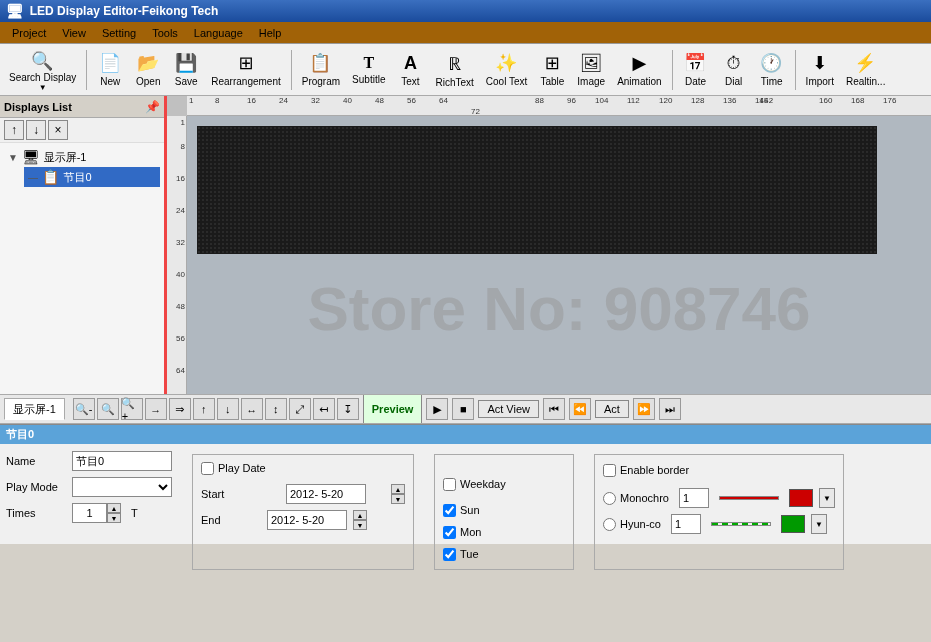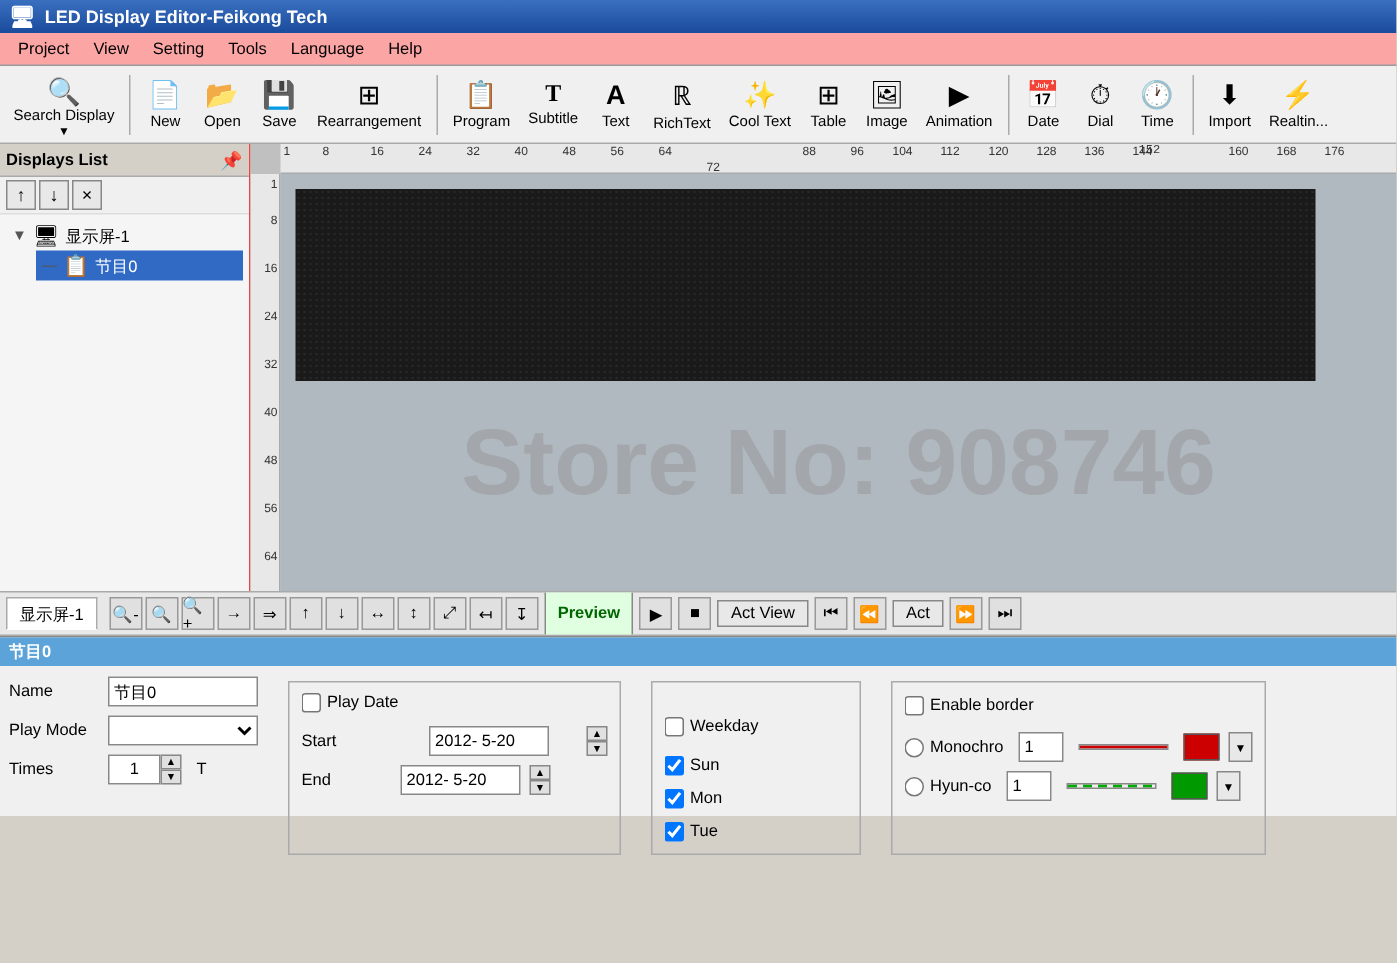--- a/index.html
+++ b/index.html
@@ -14,21 +14,21 @@
       font-weight: bold;
       display: flex;
       align-items: center;
       height: 22px;
       user-select: none;
     }
     #title-bar .title-icon { margin-right: 6px; font-size: 14px; }
 
     
     #menu-bar {
-      background: #fca5a5;
+      background: #a16207;
       border-bottom: 1px solid #999;
       display: flex;
       align-items: center;
       height: 22px;
       padding: 0 4px;
     }
     .menu-item {
       padding: 2px 8px;
       cursor: pointer;
       font-size: 11px;
@@ -80,21 +80,21 @@
       display: flex;
       height: calc(642px - 22px - 22px - 52px - 30px - 120px);
       
       height: 298px;
     }
 
     
     #left-panel {
       width: 167px;
       background: #f5f5f5;
-      border-right: 1px solid #ef4444;
+      border-right: 3px solid #ef4444;
       display: flex;
       flex-direction: column;
     }
     #left-panel-header {
       background: #d4d0c8;
       border-bottom: 1px solid #aaa;
       padding: 2px 4px;
       font-size: 11px;
       font-weight: bold;
       display: flex;

